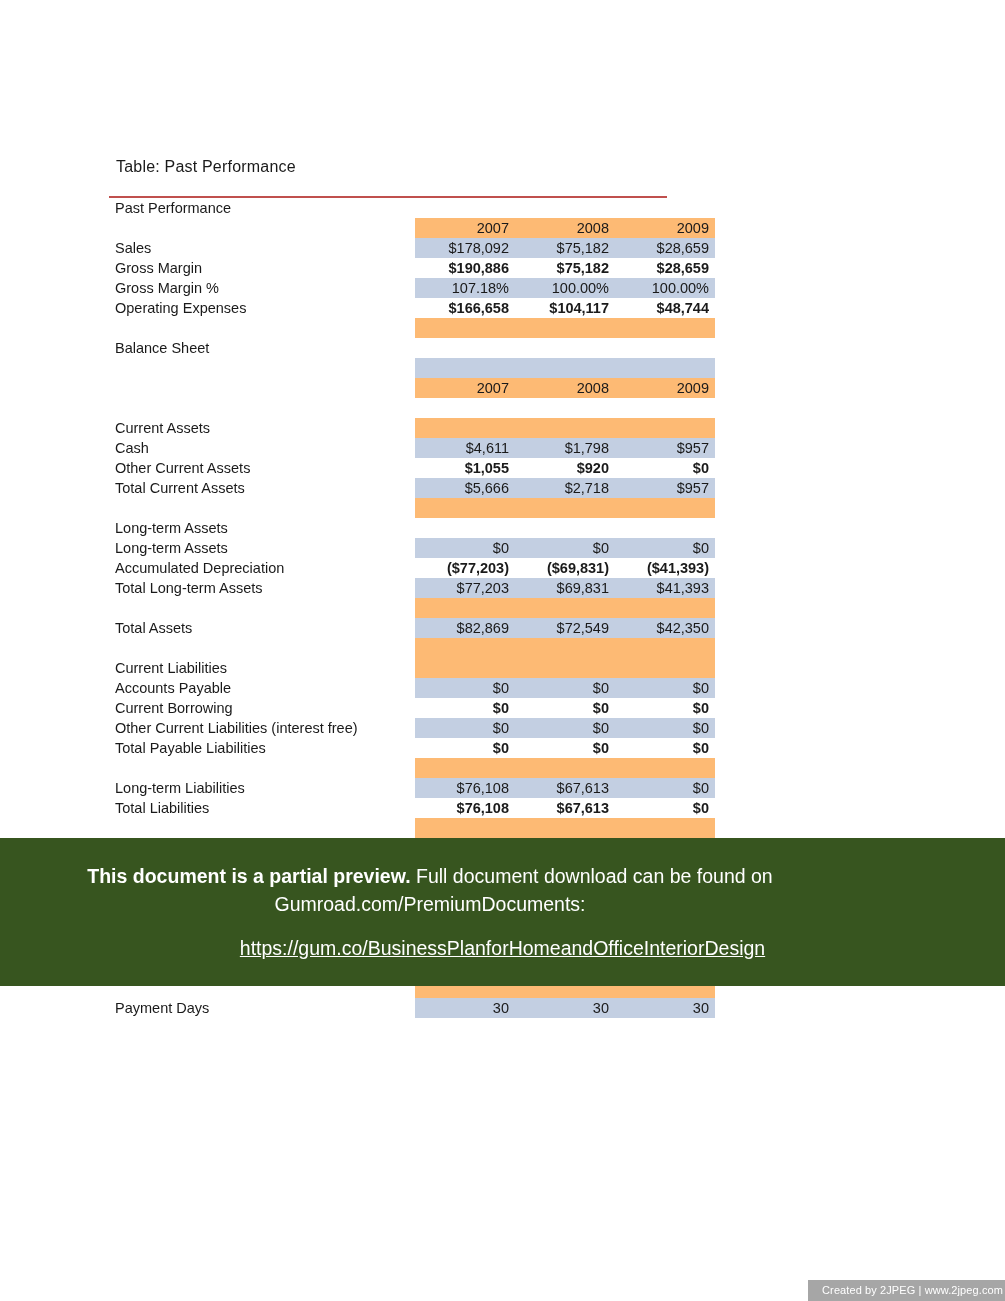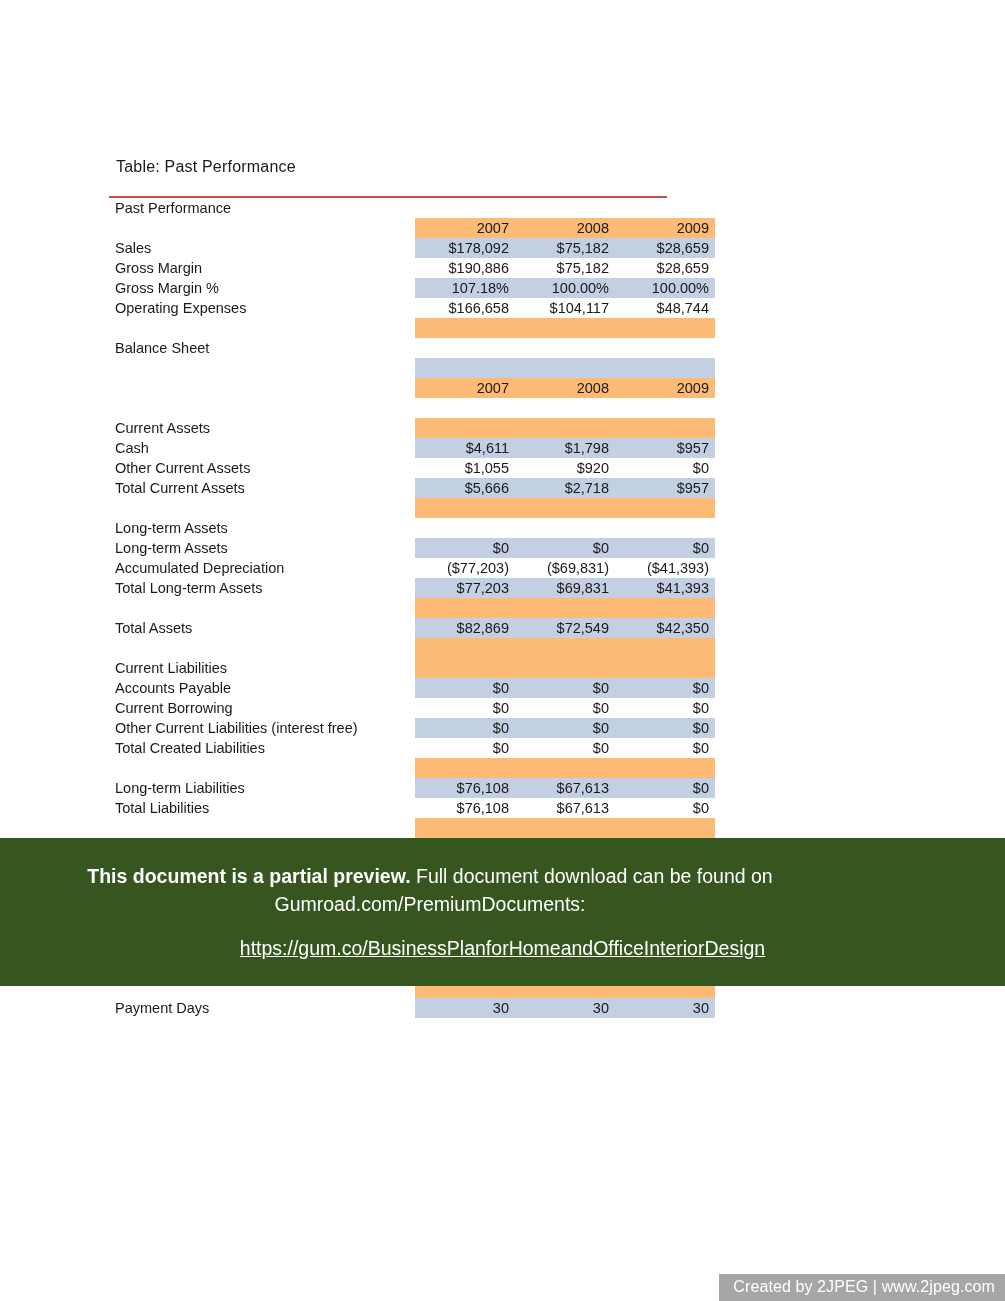--- a/index.html
+++ b/index.html
@@ -51,21 +51,21 @@
     vertical-align: middle;
     white-space: nowrap;
     overflow: hidden;
   }
 
   .c-label { width: 294px; text-align: left; margin-left: 27px; }
   .c-num   { width: 88px; text-align: right; }
 
   
   .tone-a td.c-label { background: #ffffff; }
-  .tone-a td.c-num   { background: #ffffff; }
+  .tone-a td.c-num   { background: #ffffff; font-weight: bold; }
 
   .tone-b td.c-label { background: #ffffff; }
   .tone-b td.c-num   { background: #fdba74; }
 
   .tone-c td.c-label { background: #ffffff; }
   .tone-c td.c-num   { background: #c3cfe2; }
 
   .topline {
     position: absolute;
     left: 109px;
@@ -98,22 +98,22 @@
     font-size: 19.5px;
     color: #ffffff;
   }
 
   .footer-badge {
     position: absolute;
     right: 0;
     bottom: 0;
     background: #a6a6a6;
     color: #ffffff;
-    font-size: 16px;
-    padding: 4px 10px 5px 14px;
+    font-size: 11px;
+    padding: 4px 2px 5px 14px;
     letter-spacing: 0.1px;
   }
 </style>
 </head>
 <body>
 
 <div class="page">
 
   <div class="caption">Table: Past Performance</div>
 
@@ -278,21 +278,21 @@
             <td class="c-num">$0</td>
             <td class="c-num">$0</td>
           </tr>
           <tr class="tone-c">
             <td class="c-label">Other Current Liabilities (interest free)</td>
             <td class="c-num">$0</td>
             <td class="c-num">$0</td>
             <td class="c-num">$0</td>
           </tr>
           <tr class="tone-a">
-            <td class="c-label">Total Created Liabilities</td>
+            <td class="c-label">Total Payable Liabilities</td>
             <td class="c-num">$0</td>
             <td class="c-num">$0</td>
             <td class="c-num">$0</td>
           </tr>
           <tr class="tone-b">
             <td class="c-label"></td>
             <td class="c-num"></td>
             <td class="c-num"></td>
             <td class="c-num"></td>
           </tr>

